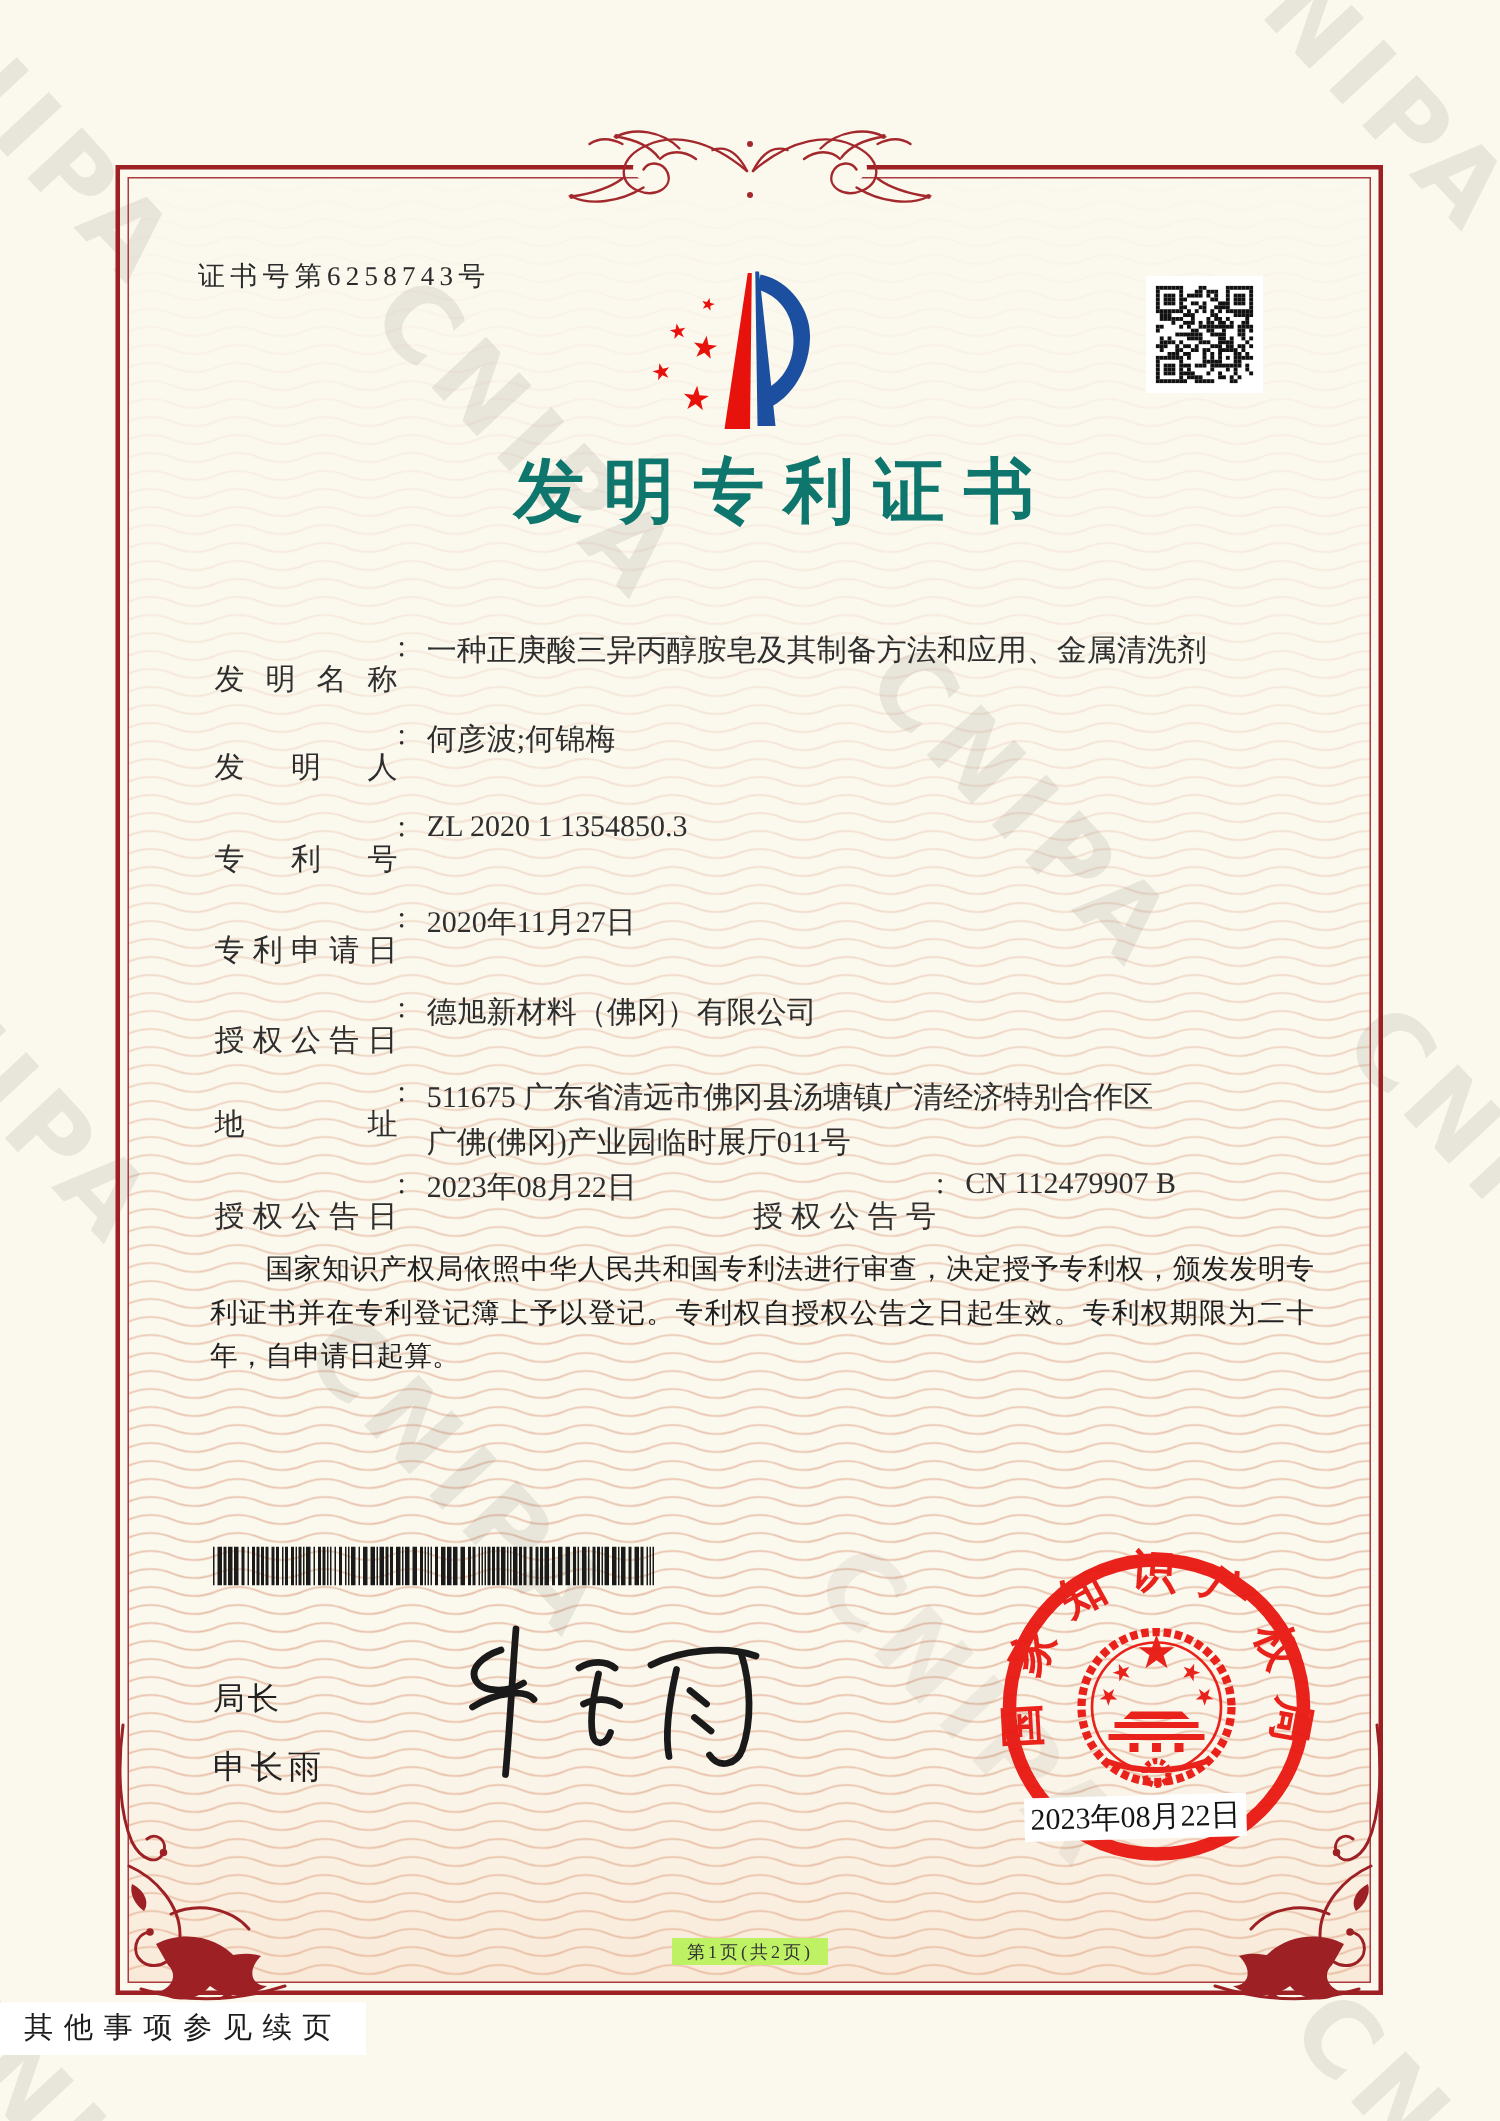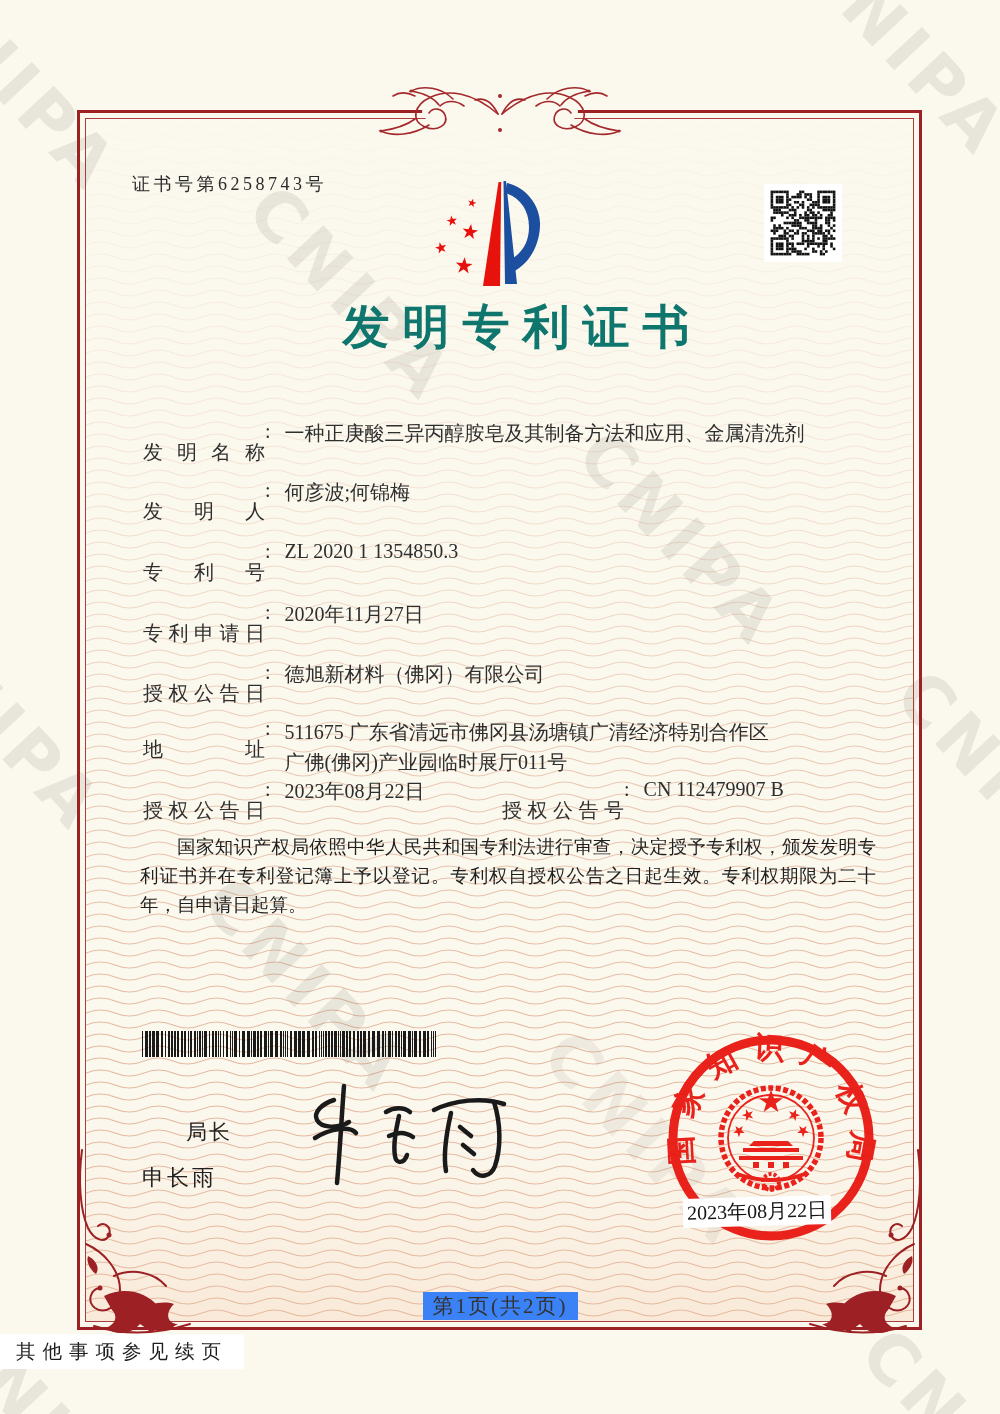--- a/index.html
+++ b/index.html
@@ -46,30 +46,30 @@
   .val.addr{width:502px;line-height:30px;word-break:break-all;}
   .grant-right{position:absolute;left:359px;top:0;white-space:nowrap;}
   
   .paras{position:absolute;left:136px;top:829px;width:744px;z-index:5;
     font-size:18.5px;line-height:29px;color:#1f1f1f;text-align:justify;}
   .paras p{margin:4px;text-indent:2em;}
   
   .barcode{position:absolute;left:142px;top:1031px;z-index:5;}
   .director{position:absolute;left:142px;top:1118px;z-index:5;
     font-family:"Liberation Sans","DejaVu Sans",sans-serif;color:#222;}
-  .director .t{font-size:21px;letter-spacing:2px;margin-left:44px;}
+  .director .t{font-size:21px;letter-spacing:2px;}
   .director .n{font-size:22px;letter-spacing:3px;margin-top:17px;}
   .signature{position:absolute;left:298px;top:1078px;z-index:5;}
   .seal{position:absolute;left:665px;top:1032px;z-index:6;}
   .seal-date{position:absolute;left:683px;top:1197px;z-index:7;
     background:#fff;padding:1px 4px;font-size:20px;color:#141414;
     transform:rotate(-1.5deg);}
   
   .page-no{position:absolute;left:0;top:1292px;width:100%;text-align:center;z-index:5;}
-  .page-no span{background:#3b82f6;padding:2px 10px;font-size:21px;
+  .page-no span{background:#bef264;padding:2px 10px;font-size:12px;
     letter-spacing:2px;color:#333;}
   .cont-note{position:absolute;left:0;top:1338px;width:100%;text-align:left;z-index:5;}
   .cont-note span{background:#ffffff;padding:7px 16px;font-size:19.5px;
     letter-spacing:7px;color:#1d1d1d;}
 </style>
 </head>
 <body>
 
 <svg class="waves" width="828" height="1203" viewBox="0 0 828 1203">
   <defs>

